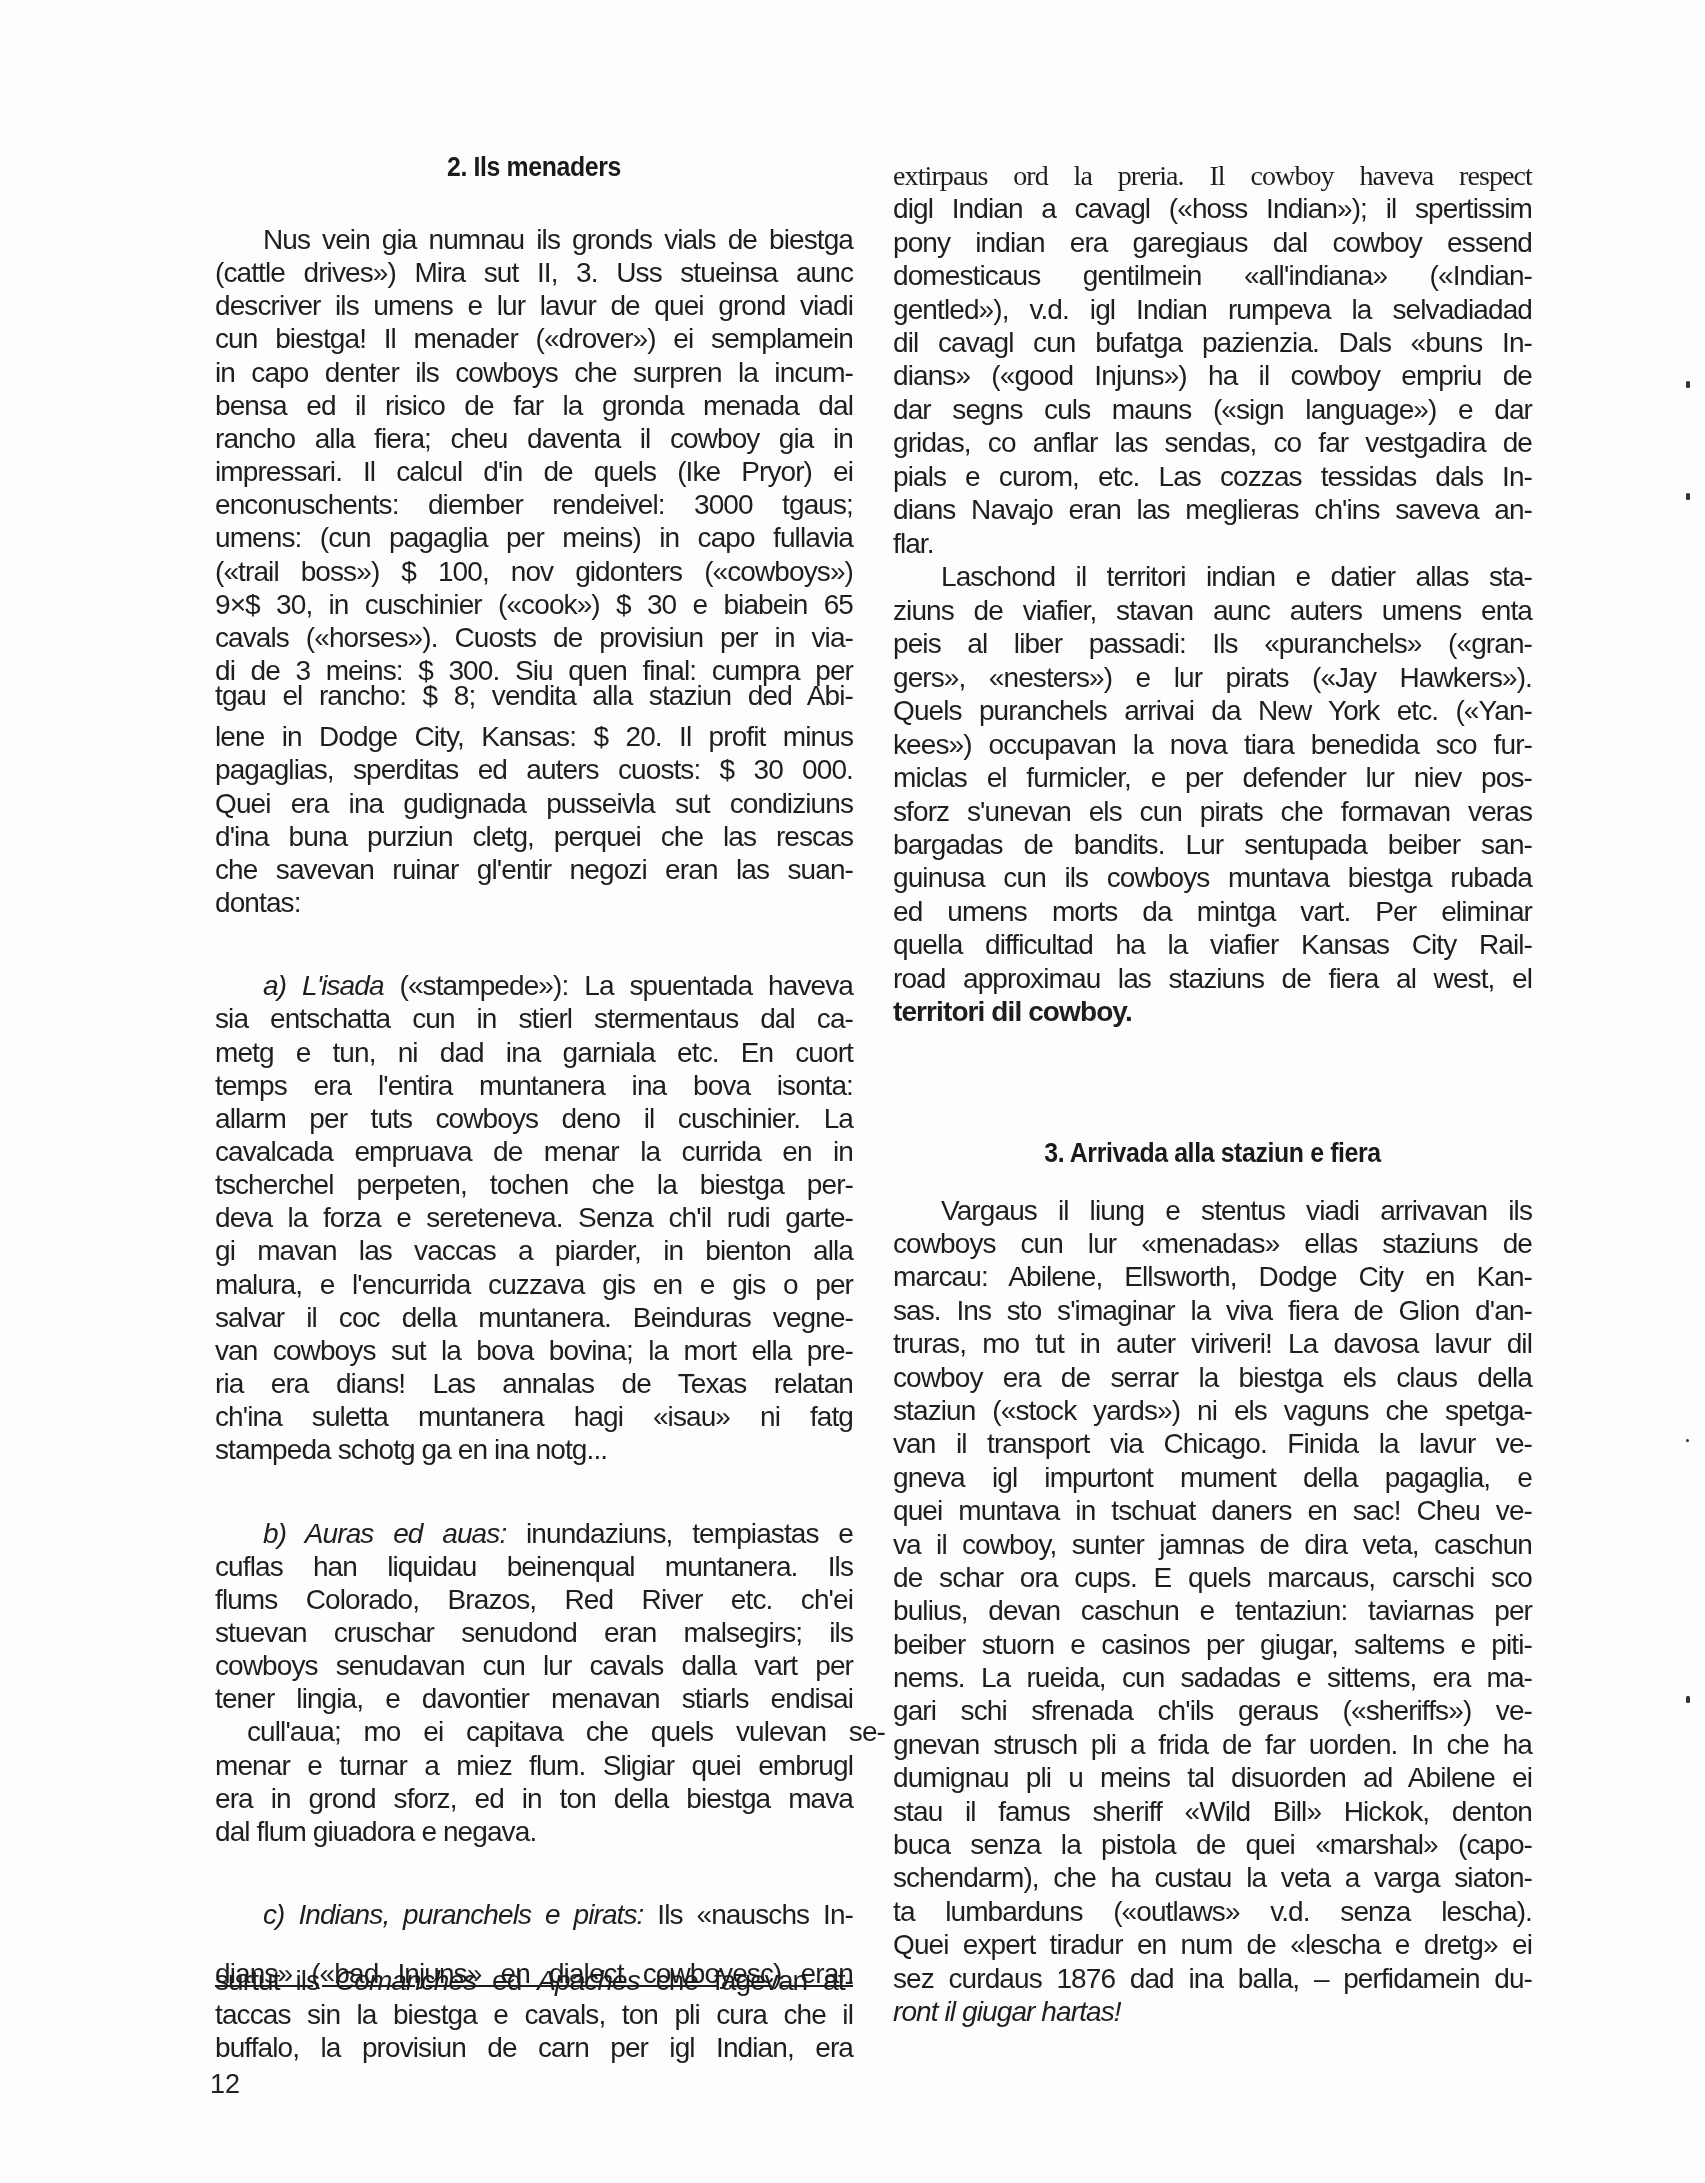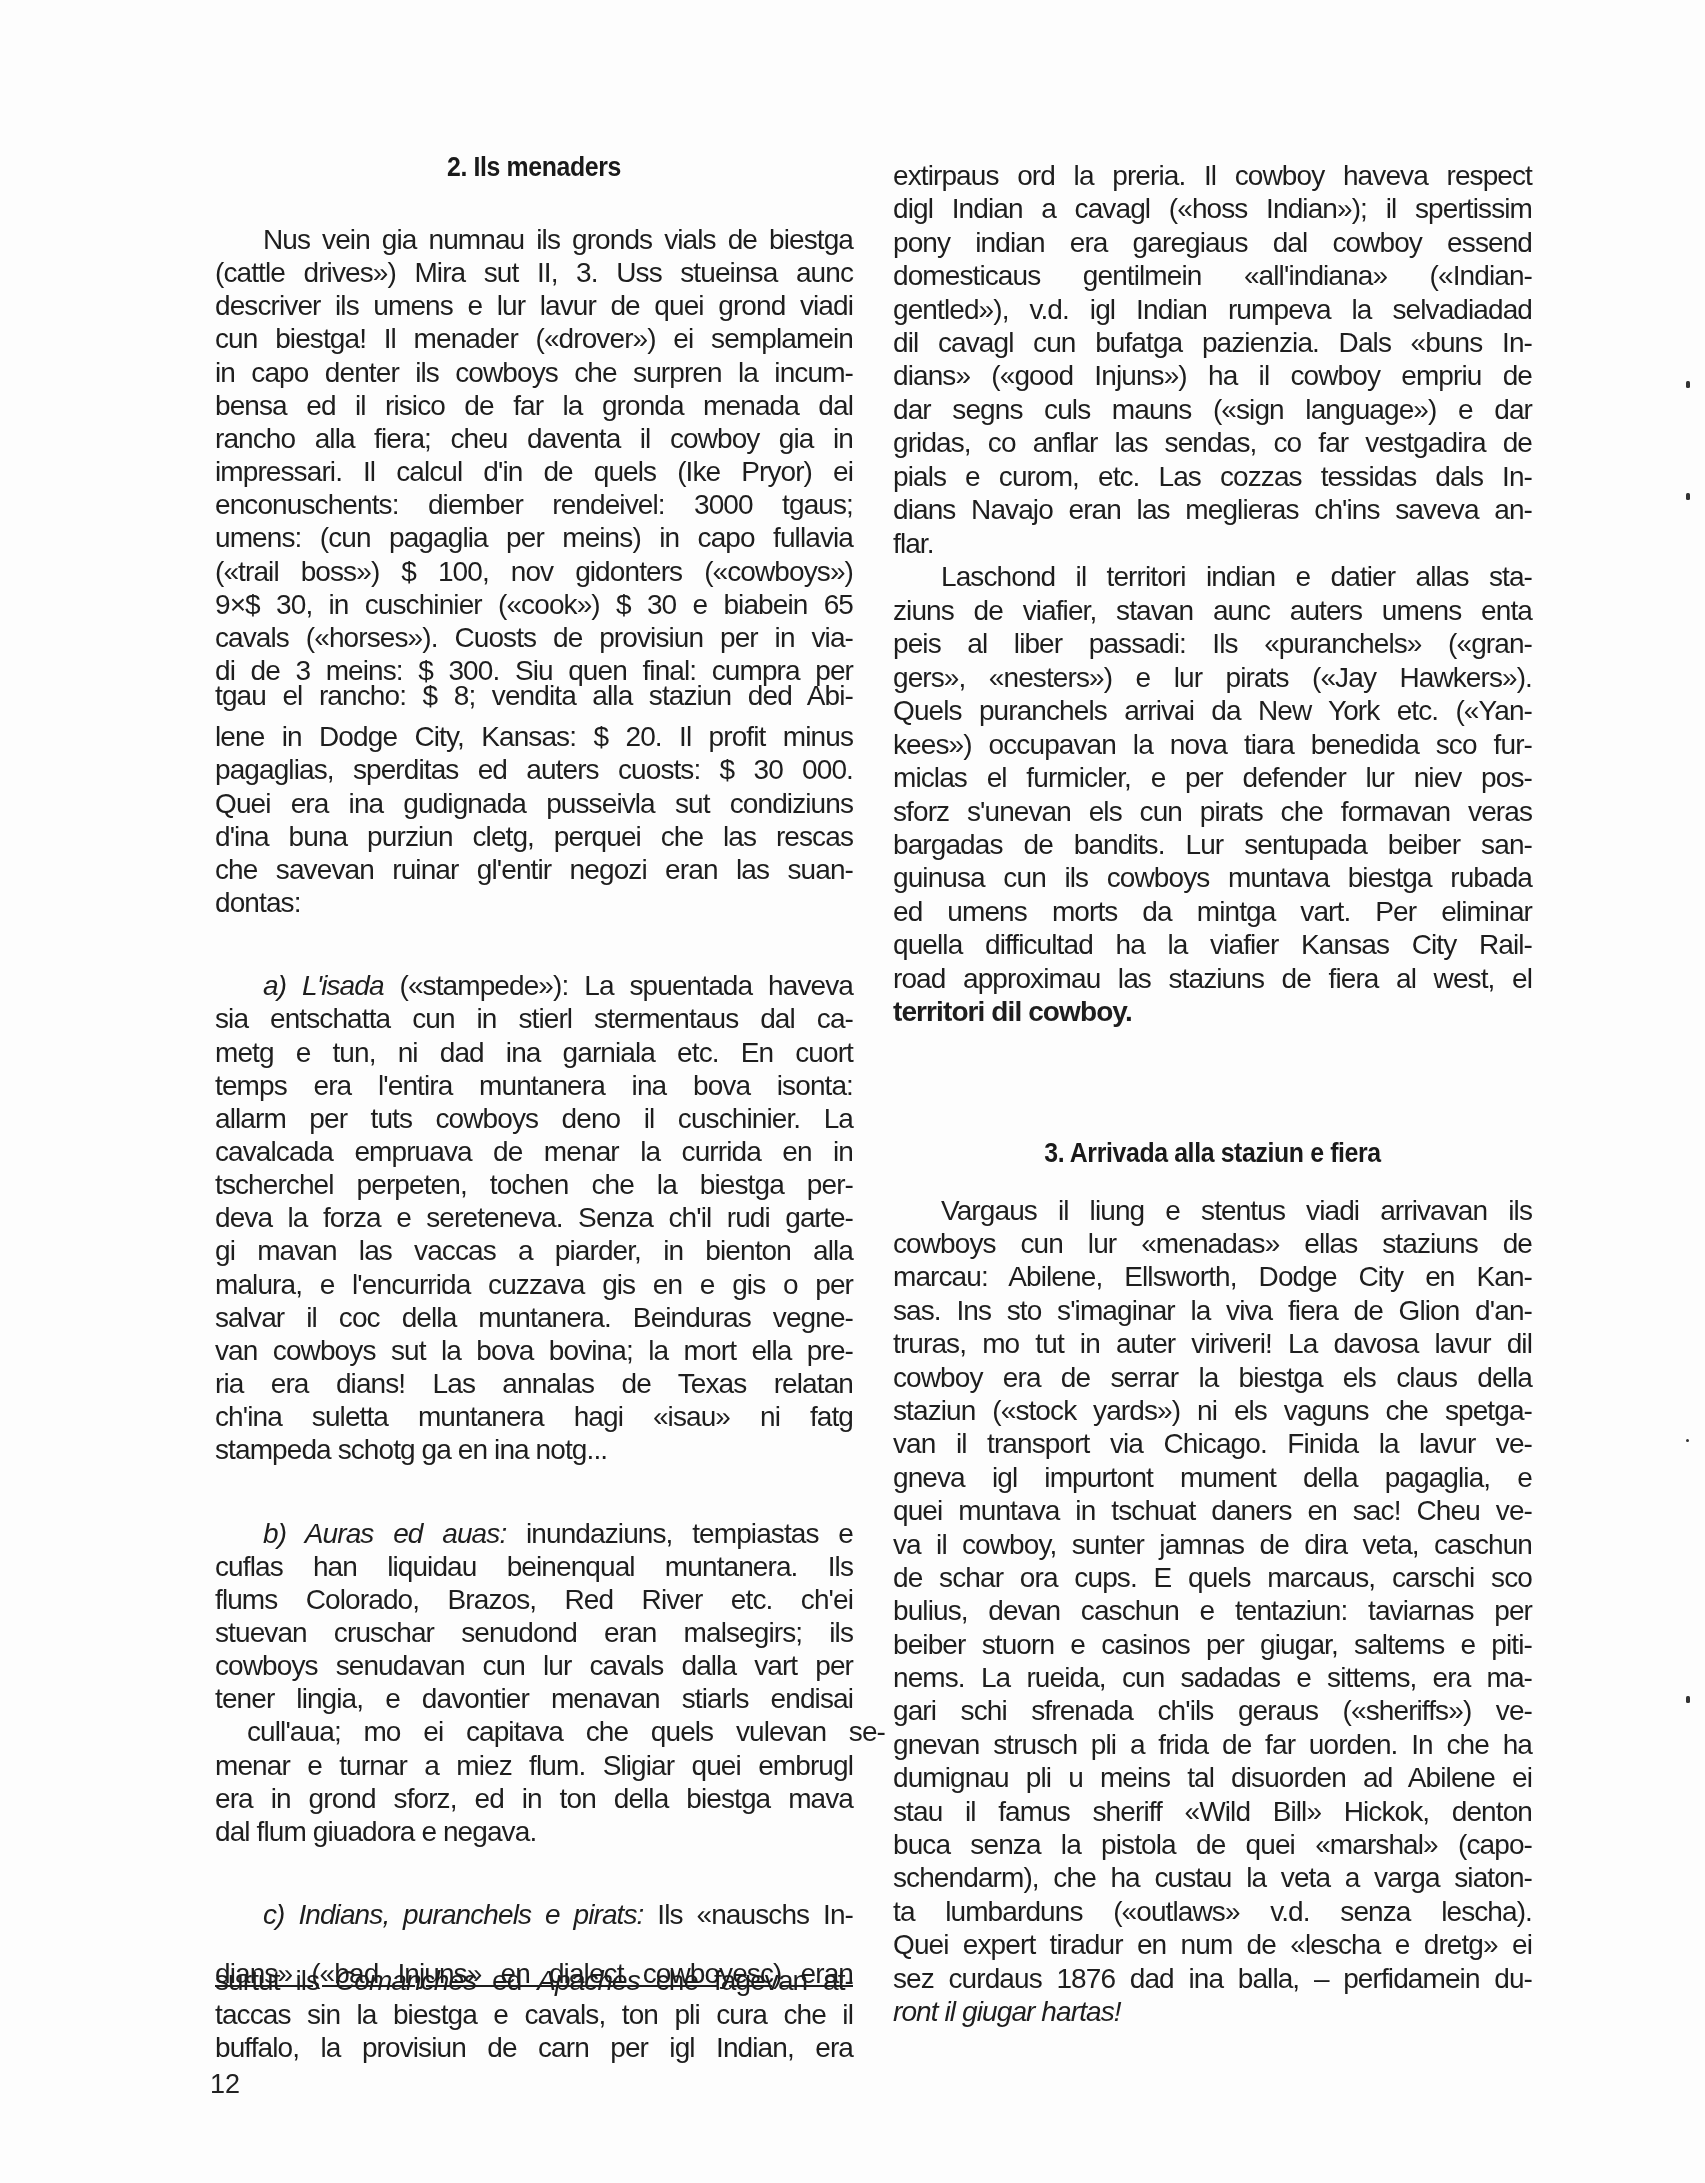--- a/index.html
+++ b/index.html
@@ -78,21 +78,21 @@
         <div class="line indent" style="top: 1898px;"><span class="it">c) Indians, puranchels e pirats:</span><span> Ils «nauschs In-</span></div>
         <div class="line" style="top: 1957px; text-decoration: underline;">dians» («bad Injuns» en dialect cowboyesc) eran</div>
         <div class="line" style="top: 1964px;"><span>surtut ils </span><span class="it">Comanches</span><span> ed </span><span class="it">Apaches</span><span> che fagevan at-</span></div>
         <div class="line" style="top: 1998px;">taccas sin la biestga e cavals, ton pli cura che il</div>
         <div class="line" style="top: 2031px;">buffalo, la provisiun de carn per igl Indian, era</div>
       </div>
   </div>
 
   <div class="col col-right">
     <div id="right-lines-top">
-        <div class="line" style="top: 159px;">extirpaus ord la preria. Il cowboy haveva respect</div>
+        <div class="line" style="top: 159px; font-family: Liberation Serif, serif;">extirpaus ord la preria. Il cowboy haveva respect</div>
         <div class="line" style="top: 192px;">digl Indian a cavagl («hoss Indian»); il spertissim</div>
         <div class="line" style="top: 226px;">pony indian era garegiaus dal cowboy essend</div>
         <div class="line" style="top: 259px;">domesticaus gentilmein «all'indiana» («Indian-</div>
         <div class="line" style="top: 293px;">gentled»), v.d. igl Indian rumpeva la selvadiadad</div>
         <div class="line" style="top: 326px;">dil cavagl cun bufatga pazienzia. Dals «buns In-</div>
         <div class="line" style="top: 359px;">dians» («good Injuns») ha il cowboy empriu de</div>
         <div class="line" style="top: 393px;">dar segns culs mauns («sign language») e dar</div>
         <div class="line" style="top: 426px;">gridas, co anflar las sendas, co far vestgadira de</div>
         <div class="line" style="top: 460px;">pials e curom, etc. Las cozzas tessidas dals In-</div>
         <div class="line" style="top: 493px;">dians Navajo eran las meglieras ch'ins saveva an-</div>

